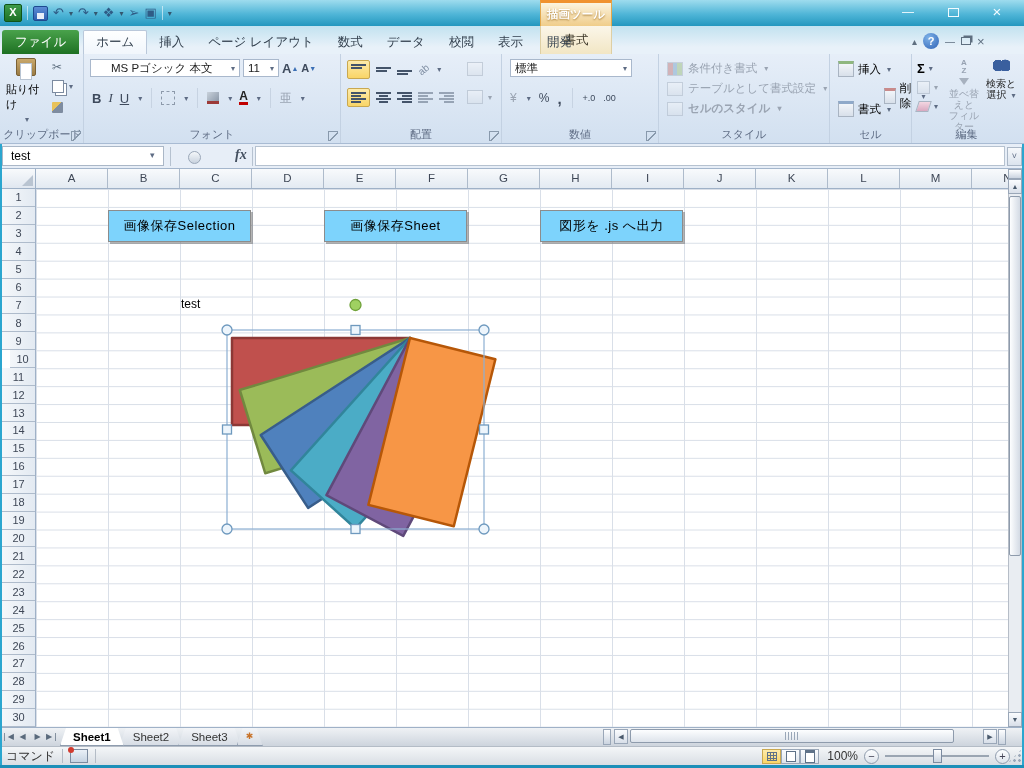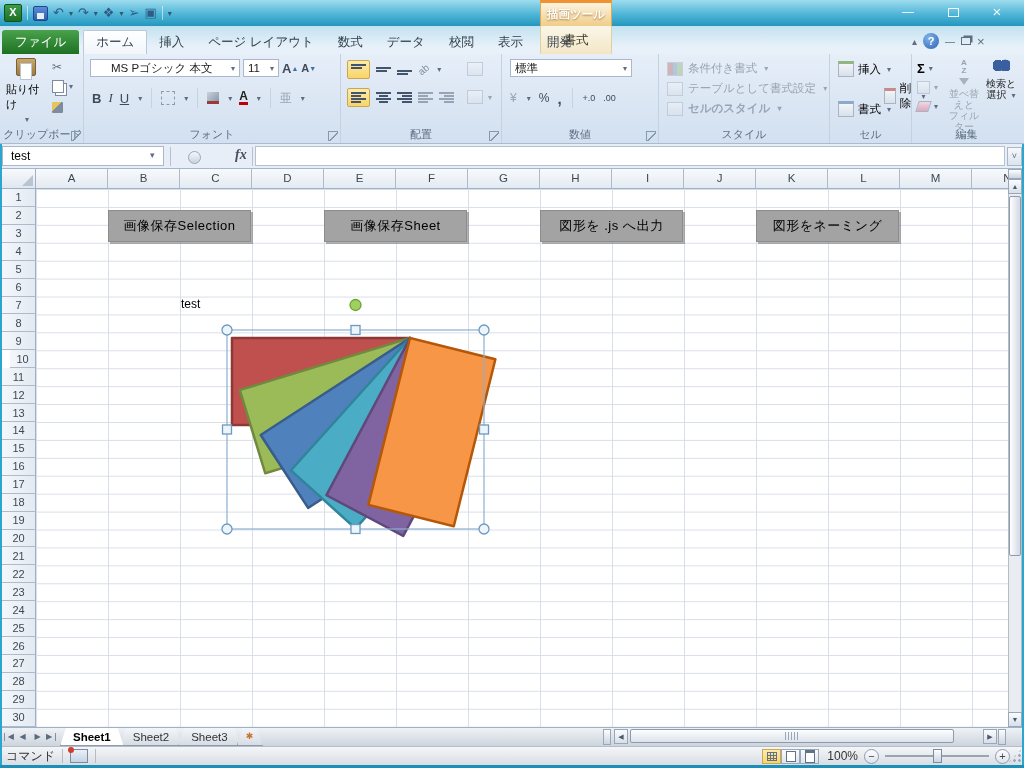--- a/index.html
+++ b/index.html
@@ -97,21 +97,21 @@
   .corner:before{content:"";position:absolute;right:2px;bottom:2px;border-style:solid;border-width:0 0 11px 11px;border-color:transparent transparent #B9C4D1 transparent;}
   .colhdrs{left:36px;top:169px;width:972px;height:20px;display:flex;overflow:hidden;border-bottom:1px solid #9FB1C7;box-sizing:border-box;}
   .colh{flex:0 0 72px;background:linear-gradient(#F8FAFC,#E3EAF2);border-right:1px solid #AEBBCB;box-sizing:border-box;
     text-align:center;line-height:19px;font-size:11.5px;color:#3E4756;}
   .rowhdrs{left:2px;top:189px;width:34px;height:538px;overflow:hidden;border-right:1px solid #9FB1C7;box-sizing:border-box;}
   .rowh{background:linear-gradient(90deg,#F4F7FA,#E3EAF2);border-bottom:1px solid #AEBBCB;box-sizing:border-box;
     text-align:center;font-size:11px;color:#3E4756;display:flex;align-items:center;justify-content:center;}
   .cells{left:36px;top:189px;width:972px;height:538px;background:#fff;
     background-image:linear-gradient(to right,#D9DFE8 1px,transparent 1px),linear-gradient(to bottom,#D9DFE8 1px,transparent 1px);
     background-size:72px 17.9333px;}
-  .sheetbtn{position:absolute;background:#a3a3a3;border:1px solid #8C8C8C;box-shadow:2px 2px 0 rgba(90,90,90,.45);
+  .sheetbtn{position:absolute;background:#7dd3fc;border:1px solid #8C8C8C;box-shadow:2px 2px 0 rgba(90,90,90,.45);
     display:flex;align-items:center;justify-content:center;font-size:13px;color:#000;box-sizing:border-box;letter-spacing:.5px;}
   .cell-label{position:absolute;font-size:12px;color:#000;}
   .drawing{position:absolute;}
   
   .vsb{left:1008px;top:169px;width:14px;height:558px;background:#E9EDF2;border:1px solid #B6BDC7;box-sizing:border-box;}
   .vsplit{left:1008px;top:169px;width:14px;height:10px;background:linear-gradient(#FDFEFF,#CBD4E0);border:1px solid #9AA7B8;box-sizing:border-box;}
   .sbtn{position:absolute;background:linear-gradient(#FAFCFE,#D8DFE9);border:1px solid #9AA7B8;box-sizing:border-box;
     display:flex;align-items:center;justify-content:center;font-size:7px;color:#4A5A6C;}
   .vthumb{left:1009px;top:196px;width:12px;height:360px;background:linear-gradient(90deg,#FDFEFF,#D3DAE4);
     border:1px solid #8E9BAC;border-radius:2px;box-sizing:border-box;}
@@ -439,21 +439,20 @@
       <div class="rowh" style="height: 17.9333px;">27</div>
       <div class="rowh" style="height: 17.9333px;">28</div>
       <div class="rowh" style="height: 17.9333px;">29</div>
       <div class="rowh" style="height: 17.9333px;">30</div>
     </div>
   <div class="abs cells"></div>
   <div class="abs" id="sheet-layer" style="left:0;top:0;width:1024px;height:768px;pointer-events:none;">
       <div class="sheetbtn" style="left: 108px; top: 210px; width: 143px; height: 32px; pointer-events: auto;">画像保存Selection</div>
       <div class="sheetbtn" style="left: 540px; top: 210px; width: 143px; height: 32px; pointer-events: auto;">図形を .js へ出力</div>
       <div class="sheetbtn" style="left: 324px; top: 210px; width: 143px; height: 32px; pointer-events: auto;">画像保存Sheet</div>
-      <div class="sheetbtn" style="left: 756px; top: 210px; width: 143px; height: 32px; pointer-events: auto;">図形をネーミング</div>
       <span class="cell-label" style="left: 181px; top: 297px;">test</span>
       <svg width="345" height="265" viewBox="0 0 345 265" class="drawing" style="left: 170px; top: 290px; pointer-events: auto;">
         <rect x="62" y="48" width="178" height="87" fill="#C0504D" stroke="#8C3836" stroke-width="2.5" stroke-linejoin="round" transform="rotate(0 240 48)"></rect>
         <rect x="62" y="48" width="178" height="87" fill="#9BBB59" stroke="#71893F" stroke-width="2.5" stroke-linejoin="round" transform="rotate(-17 240 48)"></rect>
         <rect x="62" y="48" width="178" height="87" fill="#4F81BD" stroke="#385D8A" stroke-width="2.5" stroke-linejoin="round" transform="rotate(-33 240 48)"></rect>
         <rect x="62" y="48" width="178" height="87" fill="#4BACC6" stroke="#31859B" stroke-width="2.5" stroke-linejoin="round" transform="rotate(-48 240 48)"></rect>
         <rect x="62" y="48" width="178" height="87" fill="#8064A2" stroke="#5F497A" stroke-width="2.5" stroke-linejoin="round" transform="rotate(-62 240 48)"></rect>
         <rect x="240" y="48" width="88" height="172" fill="#F79646" stroke="#B65708" stroke-width="2.5" stroke-linejoin="round" transform="rotate(14 240 48)"></rect>
         <rect x="57" y="40" width="257" height="199" fill="none" stroke="#8CAFD2" stroke-width="1.2"></rect>
         <circle cx="57" cy="40" r="5" fill="#EDF5FC" stroke="#6E99BE" stroke-width="1.3"></circle>

